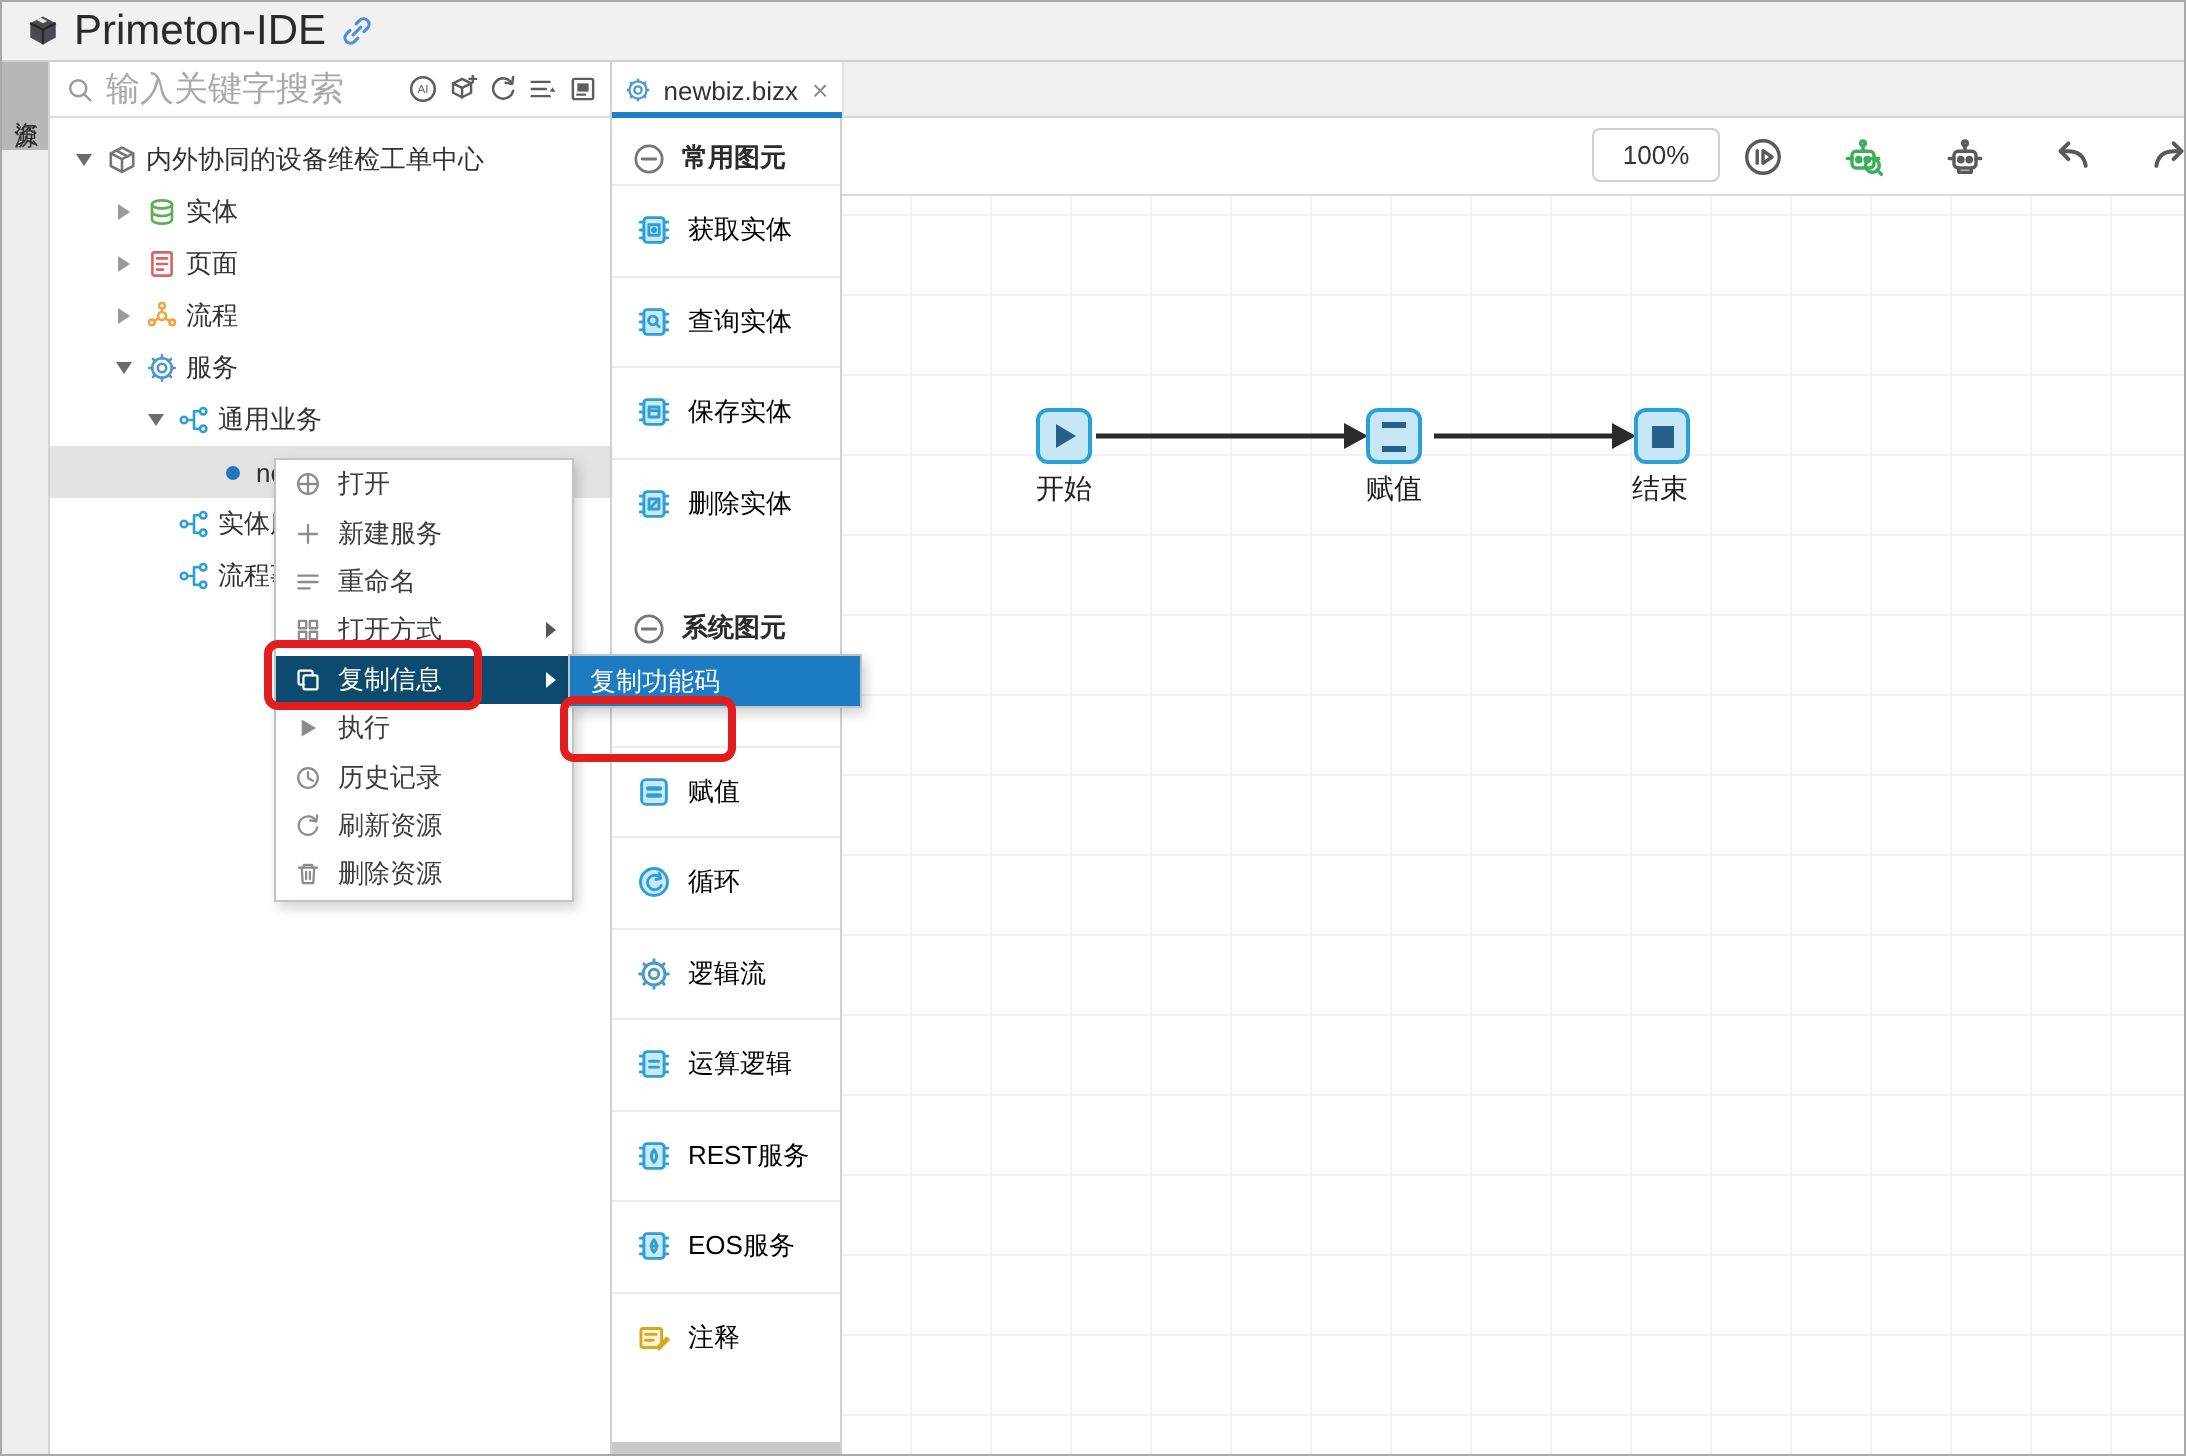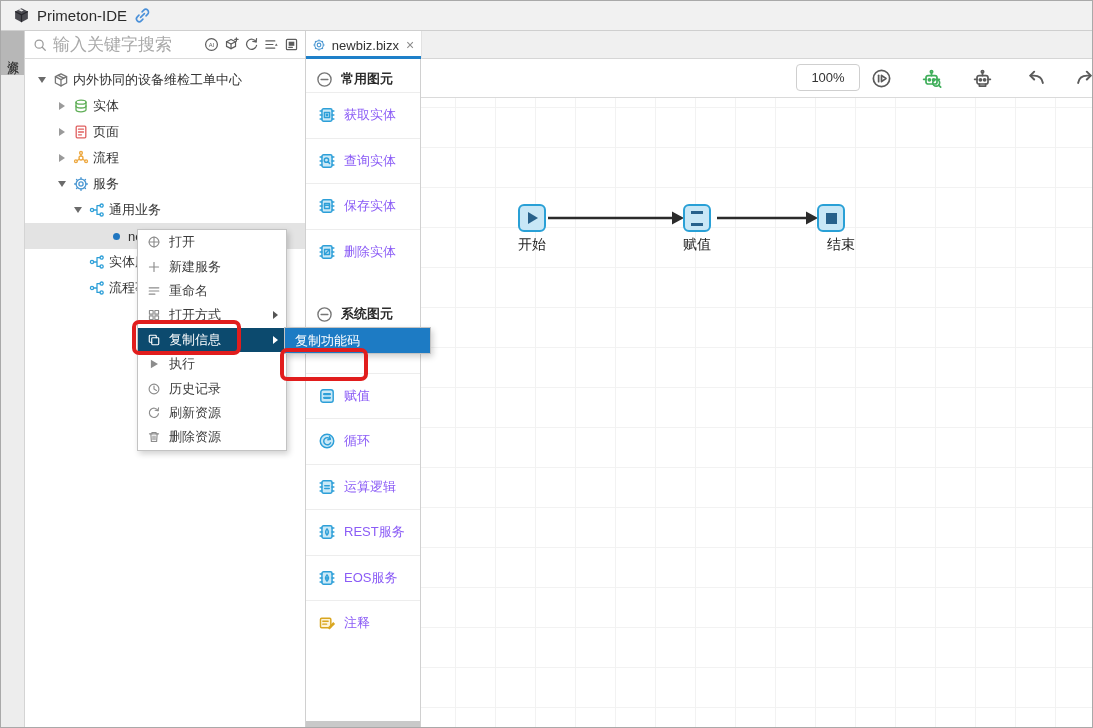--- a/index.html
+++ b/index.html
@@ -5,21 +5,21 @@
   html,body{margin:0;padding:0;background:#e8e8e8;}
   .window{position:relative;width:1093px;height:728px;box-sizing:border-box;border:1px solid #a9a9a9;
     background:#fff;font-family:"Liberation Sans","DejaVu Sans",sans-serif;font-size:13px;color:#333;
     overflow:hidden;-webkit-user-select:none;user-select:none;}
   .ic{display:inline-flex;align-items:center;justify-content:center;flex:0 0 auto;}
   .ic svg{display:block;}
 
   
   .titlebar{position:absolute;left:0;top:0;width:100%;height:30px;background:#f1f1f1;
     border-bottom:1px solid #cfcfcf;display:flex;align-items:center;box-sizing:border-box;padding-left:12px;gap:7px;}
-  .titlebar .app-title{font-size:15px;color:#2b2b2b;}
+  .titlebar .app-title{font-size:21px;color:#2b2b2b;}
 
   
   .left-rail{position:absolute;left:0;top:30px;bottom:0;width:24px;background:#ededed;
     border-right:1px solid #d4d4d4;box-sizing:border-box;}
   .rail-tab{width:100%;height:44px;background:#b7b7b7;color:#2e2e2e;font-size:12px;line-height:15px;
     display:flex;align-items:center;justify-content:center;text-align:center;writing-mode:vertical-rl;
     letter-spacing:2px;}
 
   
   .sidebar{position:absolute;left:24px;top:30px;bottom:0;width:281px;background:#fff;
@@ -53,21 +53,21 @@
   .tab-underline{position:absolute;left:0;bottom:0;width:100%;height:3px;background:#1e80c9;}
   .tab-close{color:#8b8b8b;font-size:14px;line-height:1;padding:0 1px;cursor:default;}
 
   
   .palette{position:absolute;left:305px;top:58px;bottom:0;width:115px;background:#fff;
     border-right:1px solid #d0d0d0;box-sizing:border-box;overflow:hidden;}
   .pal-header{height:26px;margin-top:7px;display:flex;align-items:center;gap:8px;padding-left:10px;
     font-weight:bold;color:#2b2b2b;}
   .pal-gap{height:20px;}
   .pal-item{height:45.5px;display:flex;align-items:center;gap:8px;padding-left:12px;
-    border-top:1px solid #ededed;color:#8b5cf6;box-sizing:border-box;}
+    border-top:1px solid #ededed;color:#000000;box-sizing:border-box;}
   .pal-item.empty{border-top:1px solid #ededed;}
   .palette-scrollbar{position:absolute;left:0;bottom:0;width:100%;height:6px;background:#c9c9c9;}
 
   
   .canvas{position:absolute;left:420px;top:58px;right:0;bottom:0;background:#fff;}
   .canvas-toolbar{position:absolute;left:0;top:0;right:0;height:39px;border-bottom:1px solid #dadada;
     display:flex;align-items:center;box-sizing:border-box;background:#fff;z-index:3;}
   .tool-btn{width:26px;height:26px;display:flex;align-items:center;justify-content:center;color:#5a5a5a;}
   .zoom-box{width:64px;height:27px;border:1px solid #cfcfcf;border-radius:4px;display:flex;align-items:center;
     justify-content:center;font-size:13px;color:#333;background:#fff;box-sizing:border-box;}
@@ -381,20 +381,30 @@
         <span class="ic c-dblue">
           <svg width="18" height="18" viewBox="0 0 16 16" fill="none" stroke="currentColor" stroke-width="1.3" stroke-linecap="round" stroke-linejoin="round">
             <circle cx="8" cy="8" r="6" fill="#cbe9f7"></circle>
             <path d="M10.8 6.2 a3.2 3.2 0 1 0 0.4 3.4"></path>
             <polyline points="10.3 4.2 11 6.4 8.8 6.9"></polyline>
           </svg>
         </span>
         <span>循环</span>
       </div>
       <div class="pal-item">
+        <span class="ic c-blue">
+          <svg width="18" height="18" viewBox="0 0 16 16" fill="none" stroke="currentColor" stroke-width="1.3" stroke-linecap="round" stroke-linejoin="round">
+            <circle cx="8" cy="8" r="2.1"></circle>
+            <circle cx="8" cy="8" r="4.9"></circle>
+            <path d="M8 1.6 V3.1 M8 12.9 V14.4 M1.6 8 H3.1 M12.9 8 H14.4 M3.5 3.5 L4.6 4.6 M11.4 11.4 L12.5 12.5 M12.5 3.5 L11.4 4.6 M4.6 11.4 L3.5 12.5"></path>
+          </svg>
+        </span>
+        <span>逻辑流</span>
+      </div>
+      <div class="pal-item">
         <span class="ic c-dblue">
           <svg width="18" height="18" viewBox="0 0 16 16" fill="none" stroke="currentColor" stroke-width="1.3" stroke-linecap="round" stroke-linejoin="round">
             <rect x="3.5" y="2.5" width="9" height="11" rx="1.5" fill="#cbe9f7"></rect>
             <path d="M3.5 4.5 H1.9 M3.5 8 H1.9 M3.5 11.5 H1.9 M12.5 4.5 H14.1 M12.5 8 H14.1 M12.5 11.5 H14.1"></path>
             <line x1="6" y1="6.8" x2="10" y2="6.8"></line>
             <line x1="6" y1="9.4" x2="10" y2="9.4"></line>
           </svg>
         </span>
         <span>运算逻辑</span>
       </div>
@@ -503,21 +513,21 @@
           <span class="glyph-play"></span>
         </div>
         <div class="node-label" style="left: 79px; top: 177px;">开始</div>
         <div class="flow-node" style="left: 262px; top: 145px;">
           <span class="glyph-equals"></span>
         </div>
         <div class="node-label" style="left: 244px; top: 177px;">赋值</div>
         <div class="flow-node" style="left: 396px; top: 145px;">
           <span class="glyph-stop"></span>
         </div>
-        <div class="node-label" style="left: 388px; top: 177px;">结束</div>
+        <div class="node-label" style="left: 377px; top: 177px;">结束</div>
       </div>
   </div>
 
   <div class="ctx-menu">
       <div class="ctx-row">
         <span class="ic mi">
           <svg width="14" height="14" viewBox="0 0 16 16" fill="none" stroke="currentColor" stroke-width="1.3" stroke-linecap="round" stroke-linejoin="round">
             <circle cx="8" cy="8" r="5.6"></circle>
             <line x1="8" y1="2.4" x2="8" y2="13.6"></line>
             <line x1="2.4" y1="8" x2="13.6" y2="8"></line>

